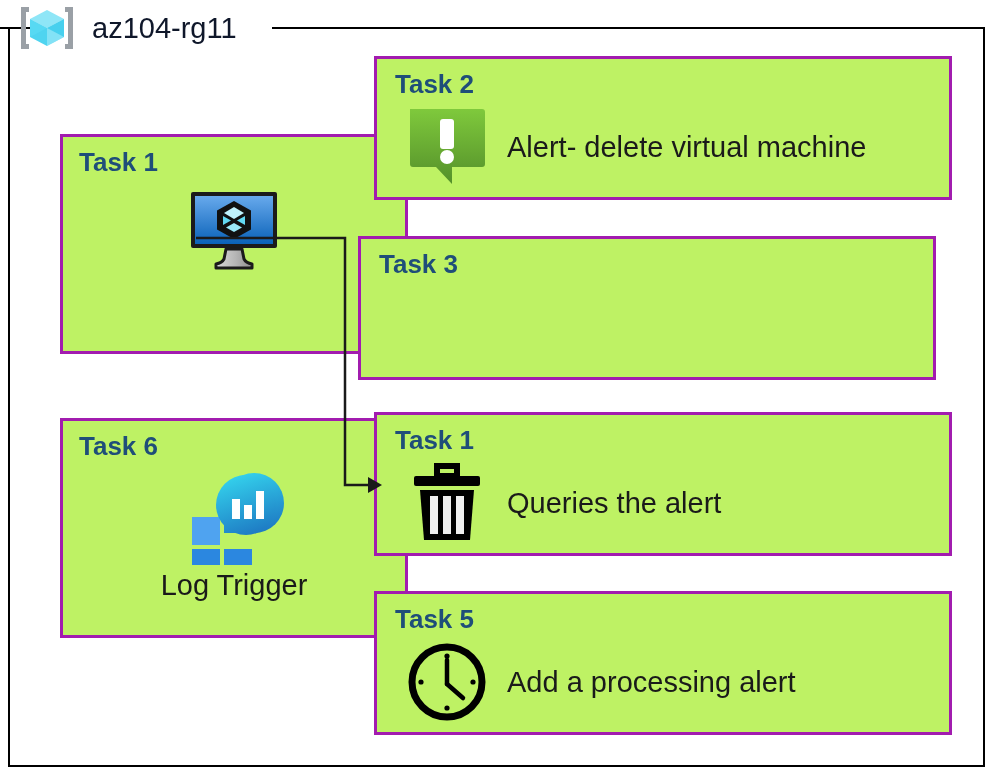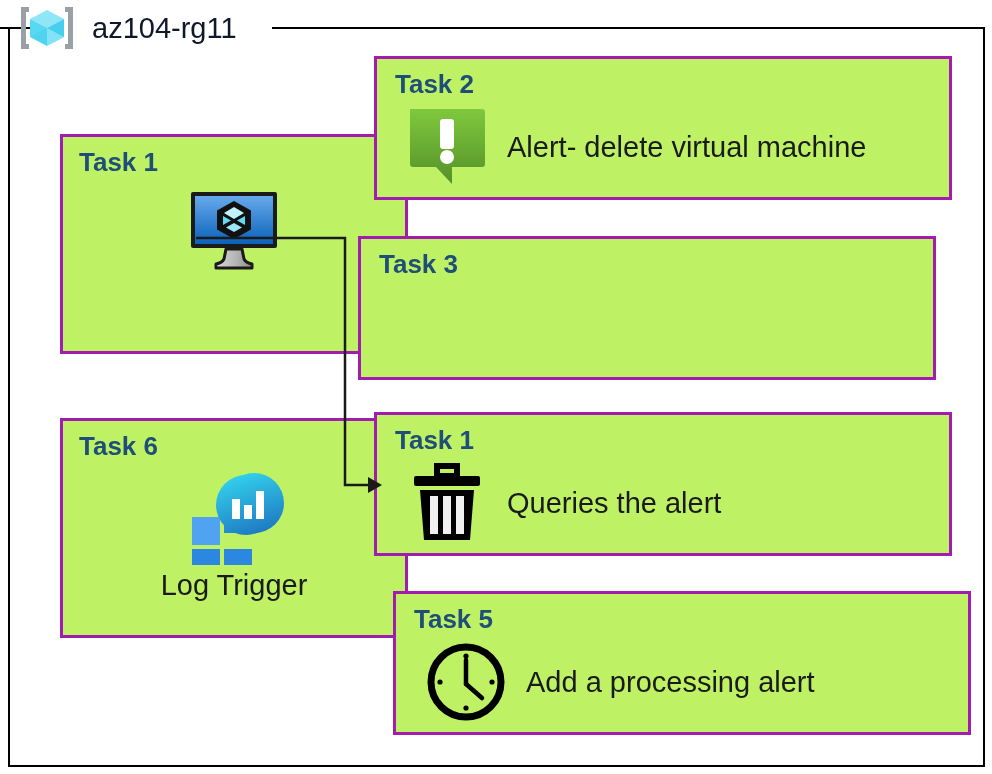--- a/index.html
+++ b/index.html
@@ -283,21 +283,21 @@
 
           <rect x="18" y="34" width="8" height="38" fill="#f0f0f0"></rect>
           <rect x="31" y="34" width="8" height="38" fill="#f0f0f0"></rect>
           <rect x="44" y="34" width="8" height="38" fill="#f0f0f0"></rect>
         </svg>
       </div>
       <div class="task-label">Queries the alert</div>
     </div>
   </div>
 
-  <div class="task-box box-wide" style="left:393px; top:591px;padding-left:24px;">
+  <div class="task-box box-wide" style="left:374px; top:591px;padding-left:24px;">
     <div class="task-heading">Task 5</div>
     <div class="row">
       <div class="icon-slot">
         <svg width="84" height="84" viewBox="0 0 84 84" xmlns="http://www.w3.org/2000/svg">
           <circle cx="42" cy="42" r="35" fill="none" stroke="#000000" stroke-width="7"></circle>
           <circle cx="42" cy="16" r="2.6" fill="#000000"></circle>
           <circle cx="68" cy="42" r="2.6" fill="#000000"></circle>
           <circle cx="42" cy="68" r="2.6" fill="#000000"></circle>
           <circle cx="16" cy="42" r="2.6" fill="#000000"></circle>
           <path d="M42 20 L42 44" stroke="#000000" stroke-width="4.5" stroke-linecap="round"></path>

